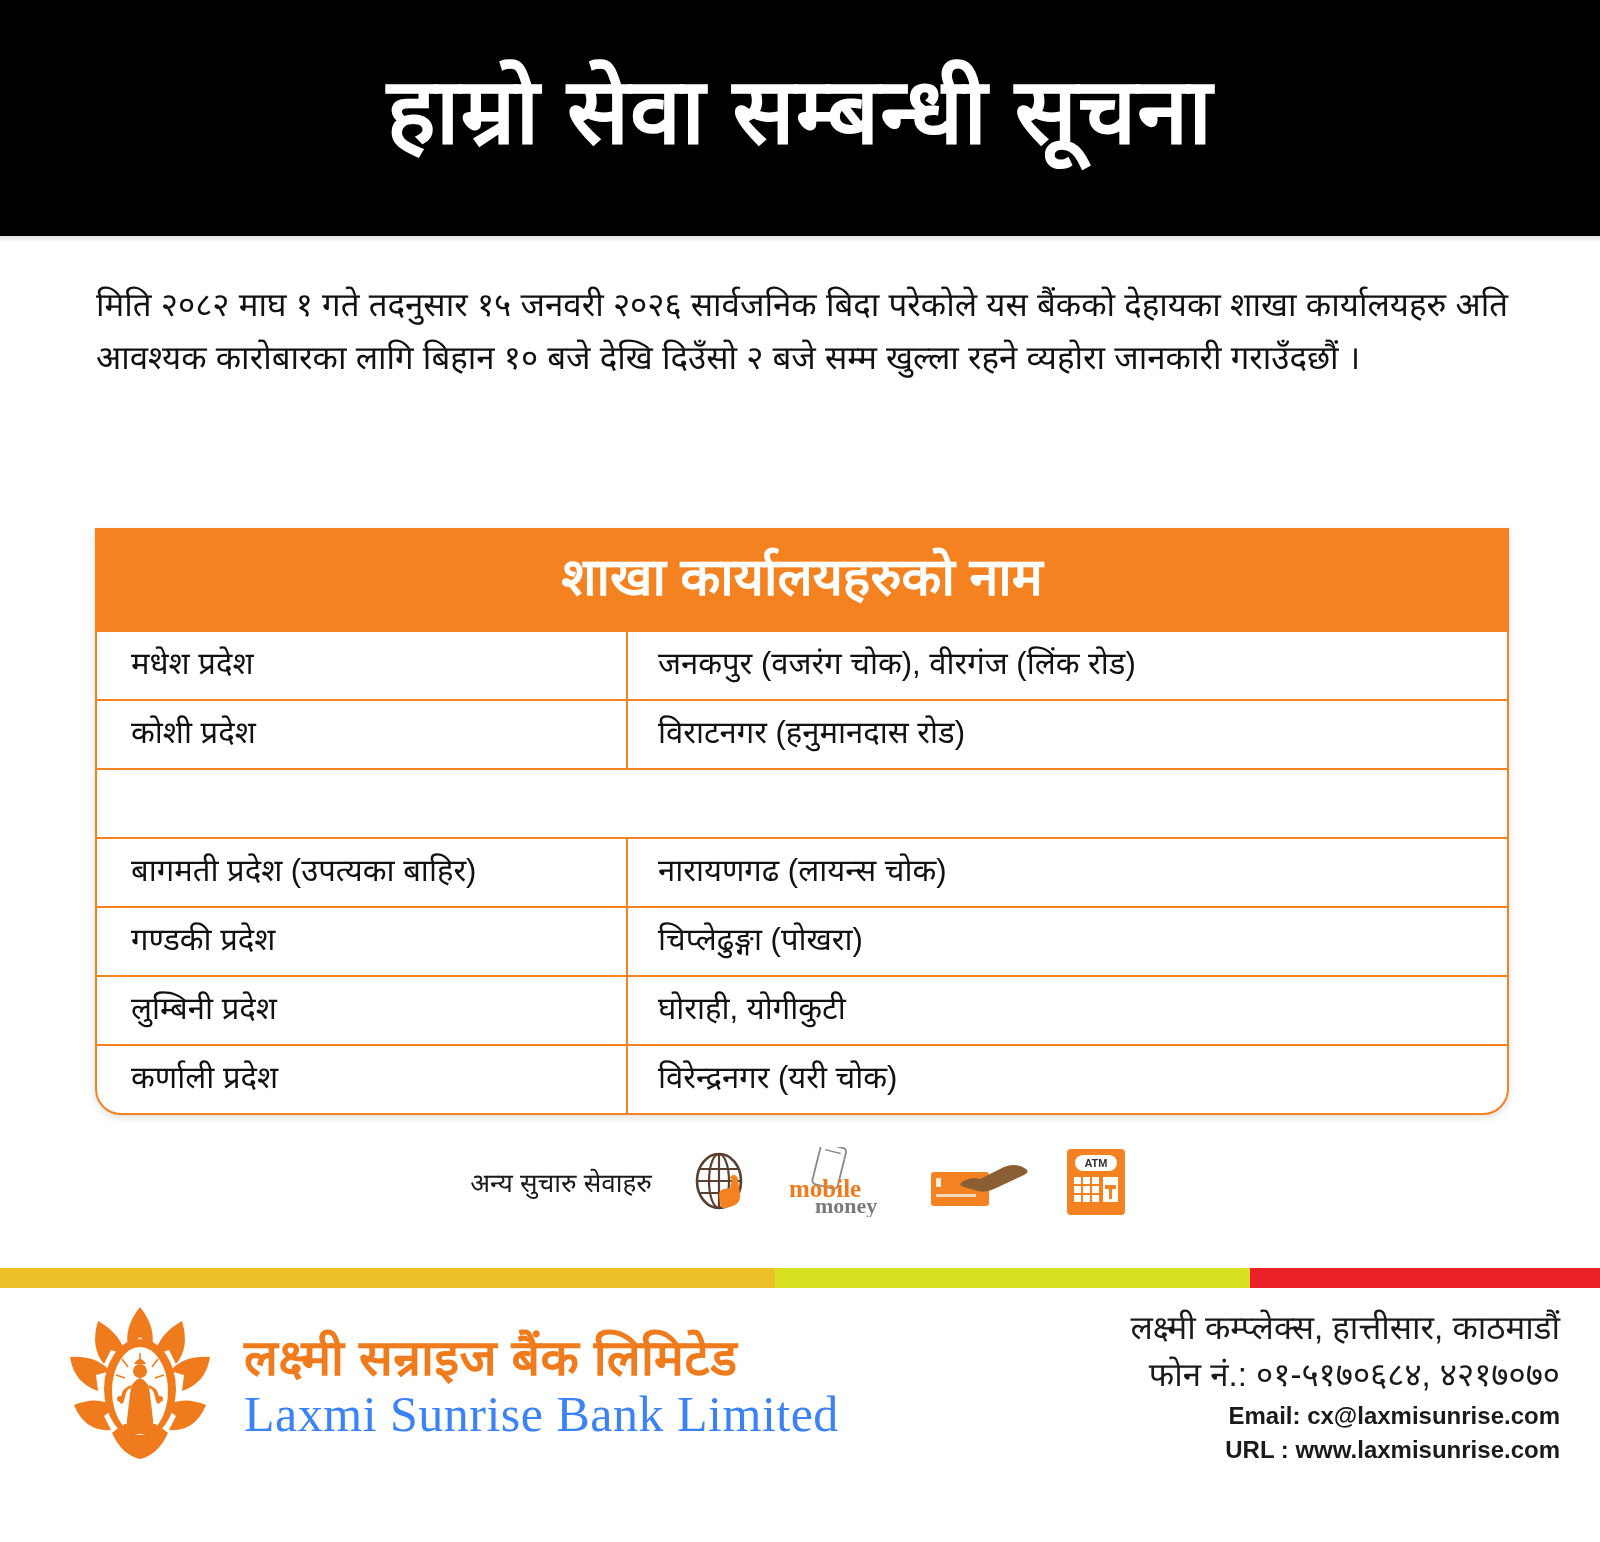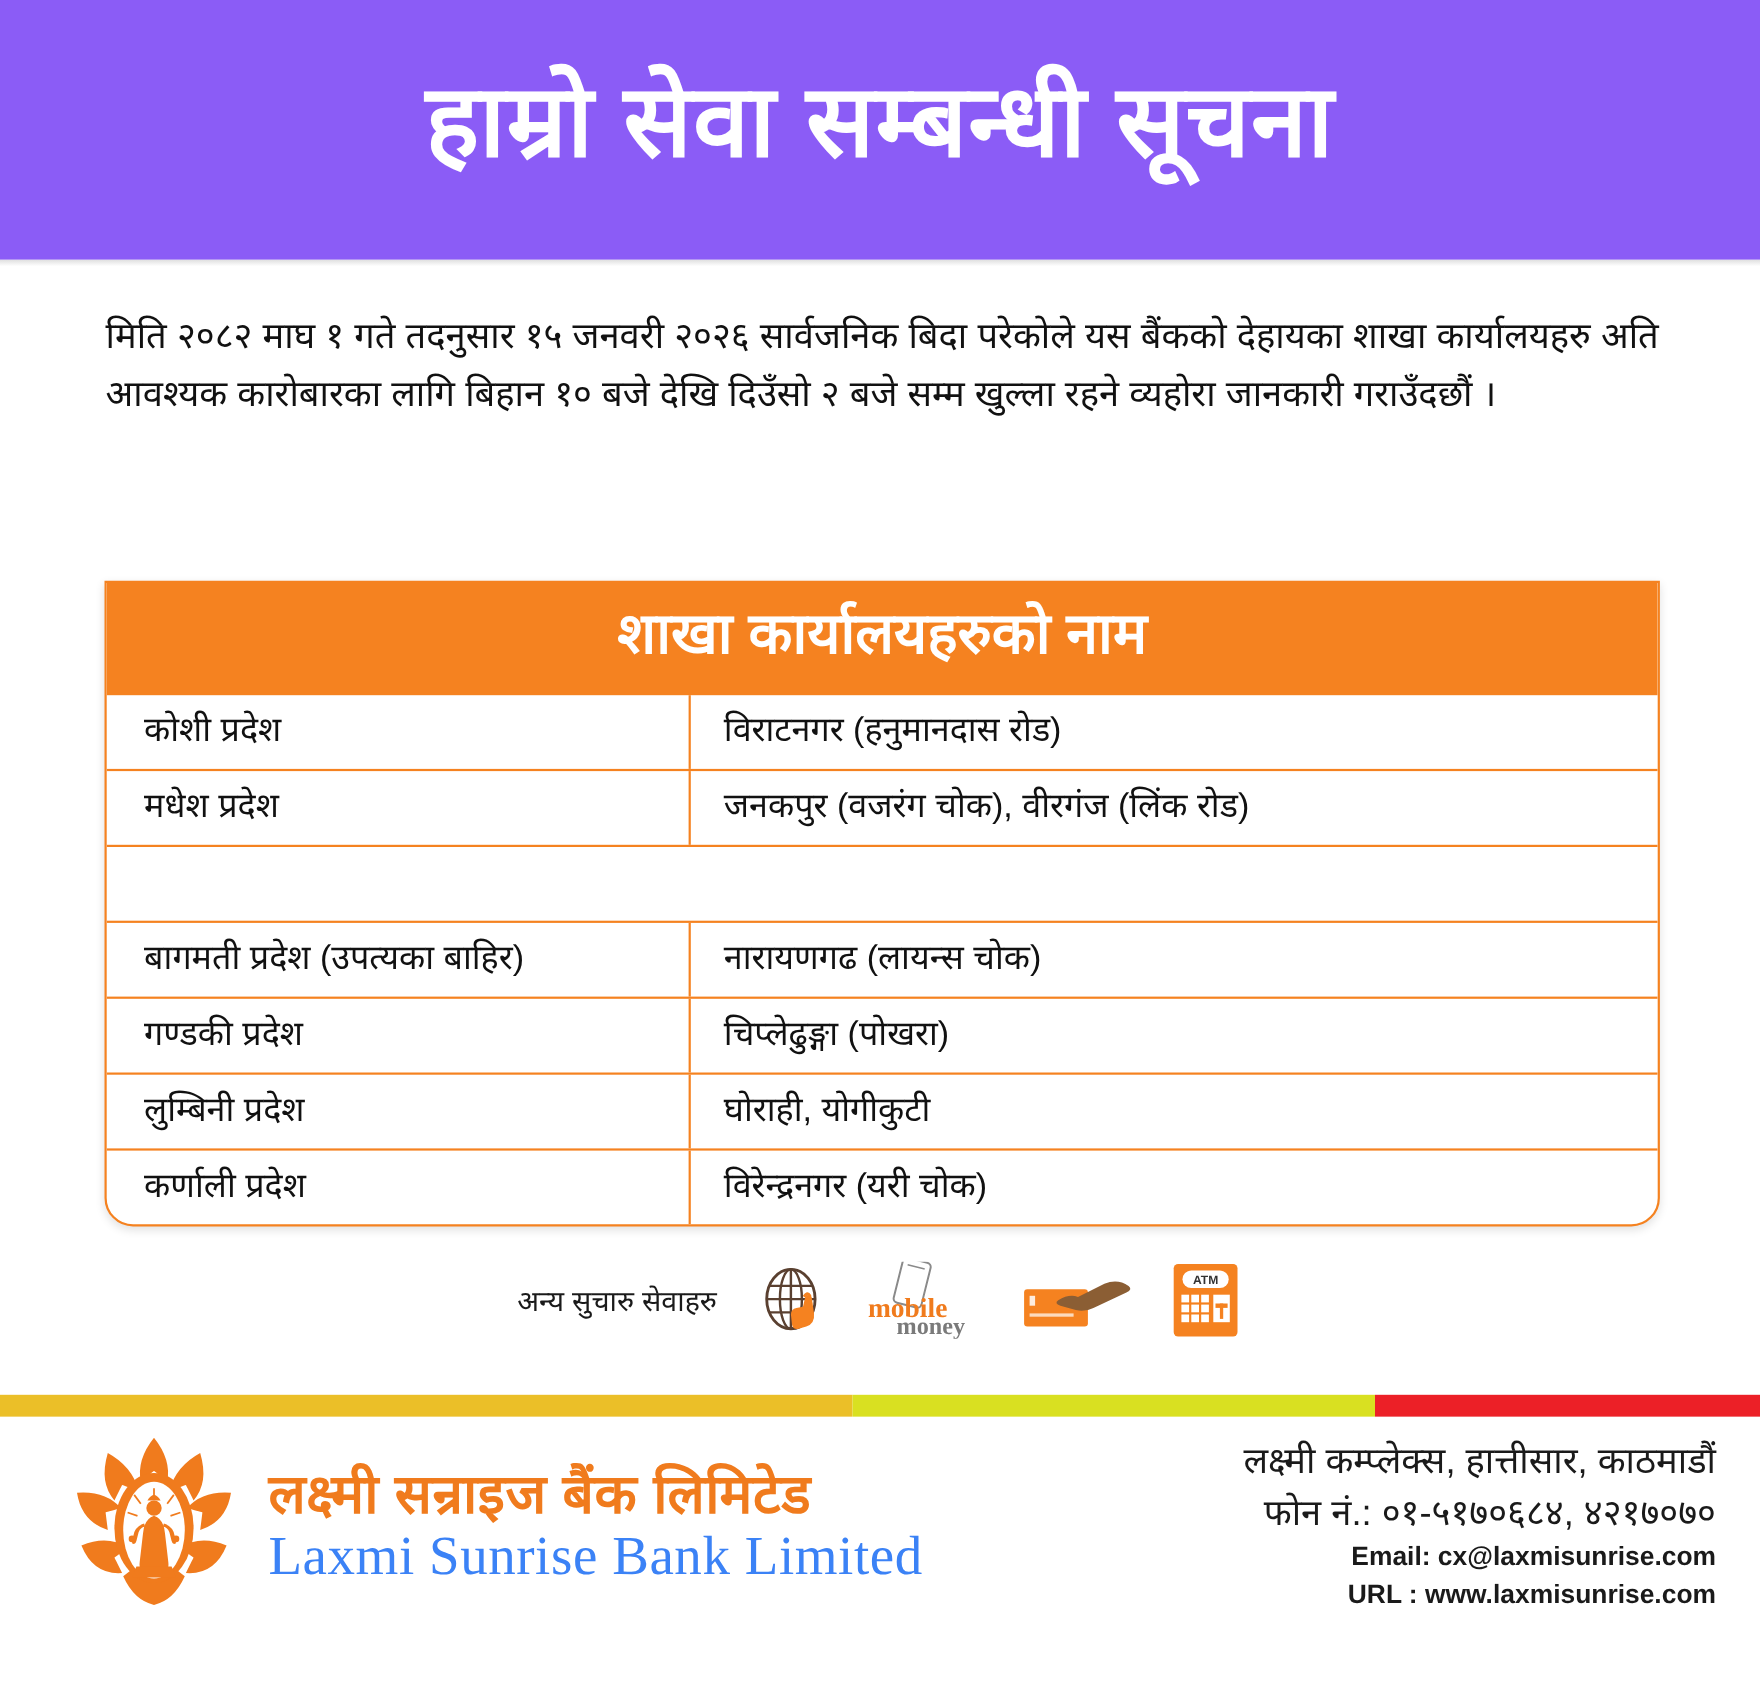--- a/index.html
+++ b/index.html
@@ -10,21 +10,21 @@
     background: #ffffff;
     font-family: "Liberation Sans", "DejaVu Sans", sans-serif;
     overflow: hidden;
     position: relative;
   }
 
   
   .header-band {
     width: 1600px;
     height: 236px;
-    background: #8b5cf6;
+    background: #000000;
     display: flex;
     align-items: center;
     justify-content: center;
     position: relative;
   }
   .header-title {
     color: #ffffff;
     font-size: 92px;
     font-weight: 700;
     letter-spacing: 1px;
@@ -182,26 +182,26 @@
 <div class="header-shadow"></div>
 
 <div class="body-text">
   <div class="notice-para">मिति २०८२ माघ १ गते तदनुसार १५ जनवरी २०२६ सार्वजनिक बिदा परेकोले यस बैंकको देहायका शाखा कार्यालयहरु अति आवश्यक कारोबारका लागि बिहान १० बजे देखि दिउँसो २ बजे सम्म खुल्ला रहने व्यहोरा जानकारी गराउँदछौं ।</div>
 </div>
 
 <div class="table-card">
   <div class="table-head">शाखा कार्यालयहरुको नाम</div>
 
   <div class="t-row">
+    <div class="t-cell prov">मधेश प्रदेश</div>
+    <div class="t-cell branch">जनकपुर (वजरंग चोक), वीरगंज (लिंक रोड)</div>
+  </div>
+  <div class="t-row">
     <div class="t-cell prov">कोशी प्रदेश</div>
     <div class="t-cell branch">विराटनगर (हनुमानदास रोड)</div>
-  </div>
-  <div class="t-row">
-    <div class="t-cell prov">मधेश प्रदेश</div>
-    <div class="t-cell branch">जनकपुर (वजरंग चोक), वीरगंज (लिंक रोड)</div>
   </div>
   <div class="t-row">
   </div>
   <div class="t-row">
     <div class="t-cell prov">बागमती प्रदेश (उपत्यका बाहिर)</div>
     <div class="t-cell branch">नारायणगढ (लायन्स चोक)</div>
   </div>
   <div class="t-row">
     <div class="t-cell prov">गण्डकी प्रदेश</div>
     <div class="t-cell branch">चिप्लेढुङ्गा (पोखरा)</div>

